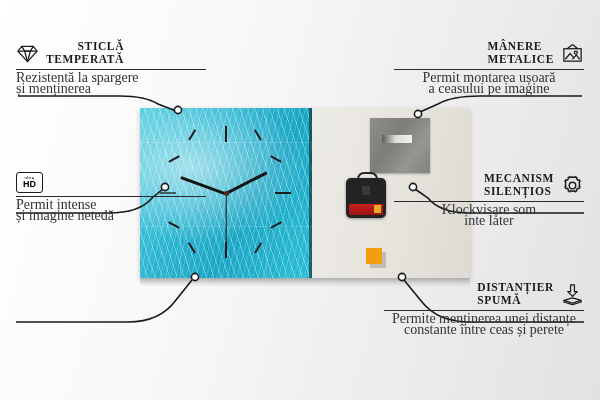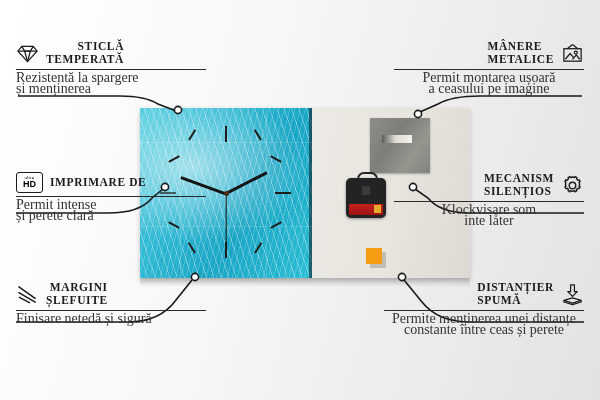--- a/index.html
+++ b/index.html
@@ -168,51 +168,30 @@
     </div>
   </div>
 
   <div class="callout left" style="left:16px;top:172px;">
     <div class="co-head">
       <span class="hdbadge">
         <span class="u">ultra</span>
         <span class="h">HD</span>
       </span>
       <span class="co-title">
-        <span>IMPRIMARE DE</span><br>
+        <br>
       </span>
     </div>
     <div class="co-rule"></div>
     <div class="co-sub">
       <span>Permit intense</span><br>
-      <span>și perete clară</span>
-    </div>
-  </div>
-
-  <div class="callout left" style="left:16px;top:281px;">
-    <div class="co-head">
-      <span class="ico">
-        <svg viewBox="0 0 24 24">
-            <g fill="none" stroke="#1b1b1b" stroke-width="1.5" stroke-linecap="round">
-          <path d="M3 4 L20 16"></path>
-              <path d="M3 10 L20 20"></path>
-              <path d="M3.5 15 L14 20.5"></path>
-        </g>
-          </svg>
-      </span>
-      <span class="co-title">
-        <span>MARGINI</span><br>
-        <span>ȘLEFUITE</span>
-      </span>
-    </div>
-    <div class="co-rule"></div>
-    <div class="co-sub">
-      <span>Finisare netedă și sigură</span>
-    </div>
-  </div>
+      <span>și imagine netedă</span>
+    </div>
+  </div>
+
 
   <div class="callout right" style="left:394px;top:40px;">
     <div class="co-head">
       <span class="co-title">
         <span>MÂNERE</span><br>
         <span>METALICE</span>
       </span>
       <span class="ico">
         <svg viewBox="0 0 24 24">
             <g fill="none" stroke="#1b1b1b" stroke-width="1.3">

